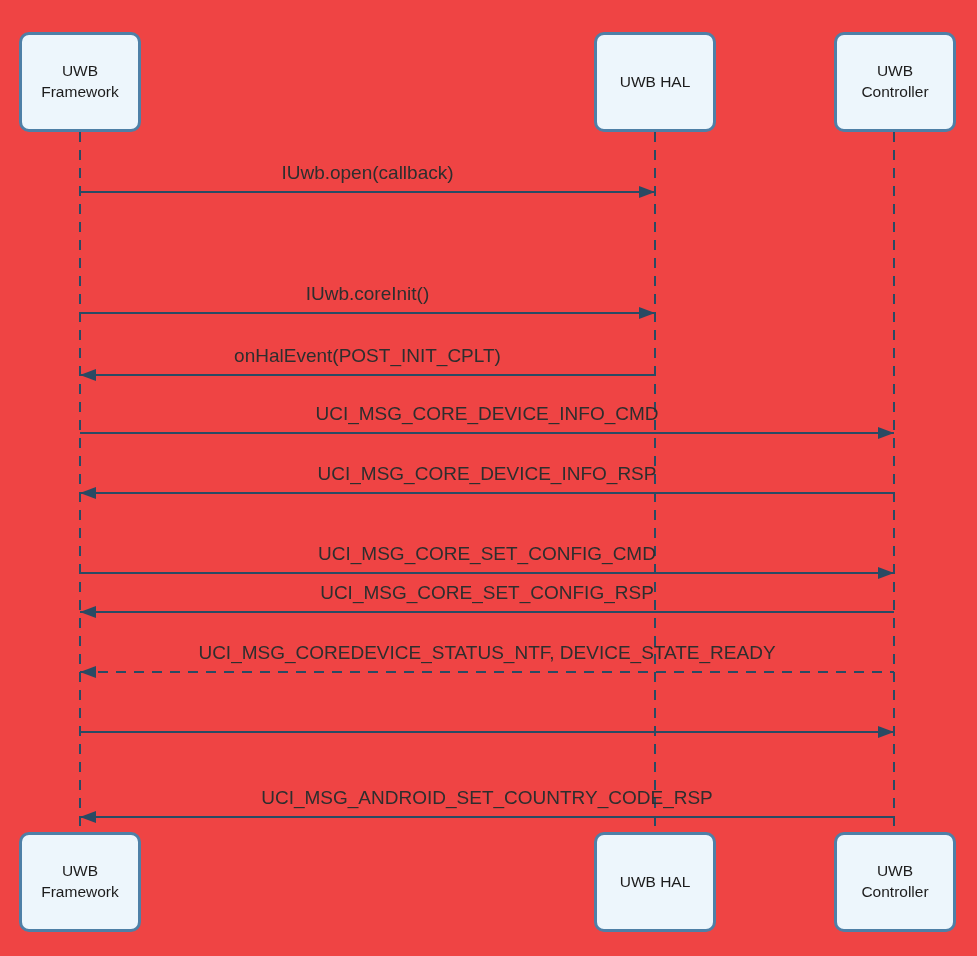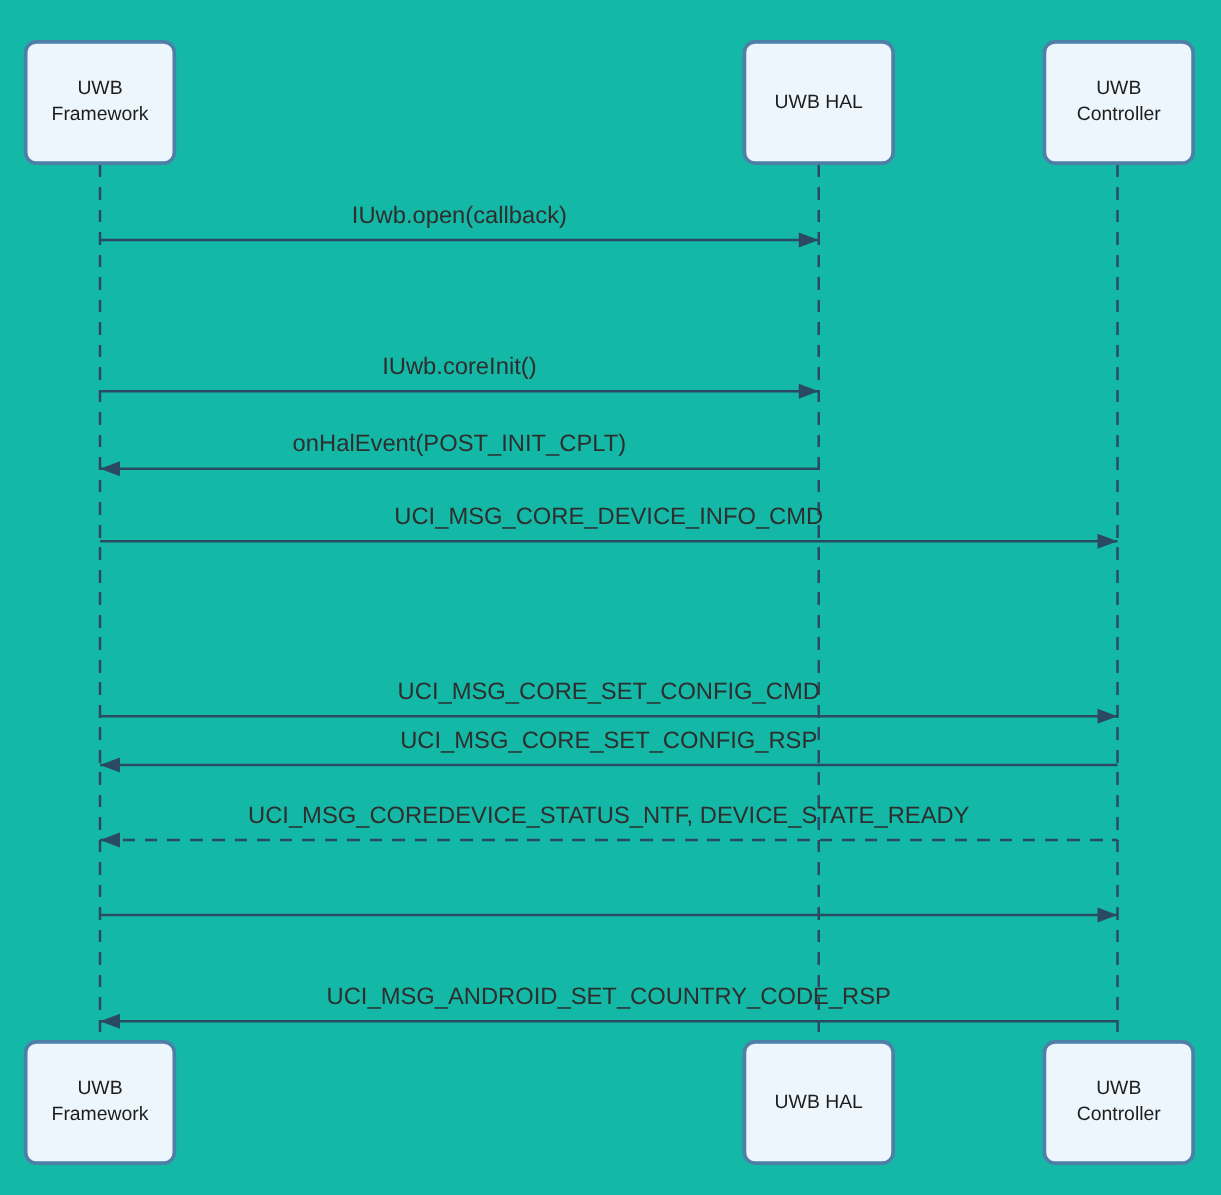--- a/index.html
+++ b/index.html
@@ -1,17 +1,17 @@
 <!DOCTYPE html>
 <html><head>
 <meta charset="utf-8">
 <style>
   html,body{margin:0;padding:0;background:#ffffff;}
   .canvas{
-    position:relative;width:977px;height:956px;background:#14b8a6;overflow:hidden;
+    position:relative;width:977px;height:956px;background:#ef4444;overflow:hidden;
     font-family:"Liberation Sans", sans-serif;
   }
   
   .actor{
     position:absolute;width:122px;height:100px;box-sizing:border-box;
     background:#edf6fc;border:3px solid #4e80a7;border-radius:10px;
     display:flex;align-items:center;justify-content:center;text-align:center;
     font-size:15.5px;line-height:1.35;color:#1c1c1c;padding:0 13px;z-index:3;
   }
   .fw{left:19px;}  .hal{left:594px;align-items:center;}  .ctrl{left:834px;}
@@ -80,20 +80,26 @@
       </div>
   </div>
 
   <div class="msg span-ctrl" style="top:404px">
     <div class="msg-label">UCI_MSG_CORE_DEVICE_INFO_CMD</div>
     <div class="msg-line">
         <span class="head right"></span>
       </div>
   </div>
 
+  <div class="msg span-ctrl" style="top:464px">
+    <div class="msg-label">UCI_MSG_CORE_DEVICE_INFO_RSP</div>
+    <div class="msg-line">
+        <span class="head left"></span>
+      </div>
+  </div>
 
   <div class="msg span-ctrl" style="top:544px">
     <div class="msg-label">UCI_MSG_CORE_SET_CONFIG_CMD</div>
     <div class="msg-line">
         <span class="head right"></span>
       </div>
   </div>
 
   <div class="msg span-ctrl" style="top:583px">
     <div class="msg-label">UCI_MSG_CORE_SET_CONFIG_RSP</div>

